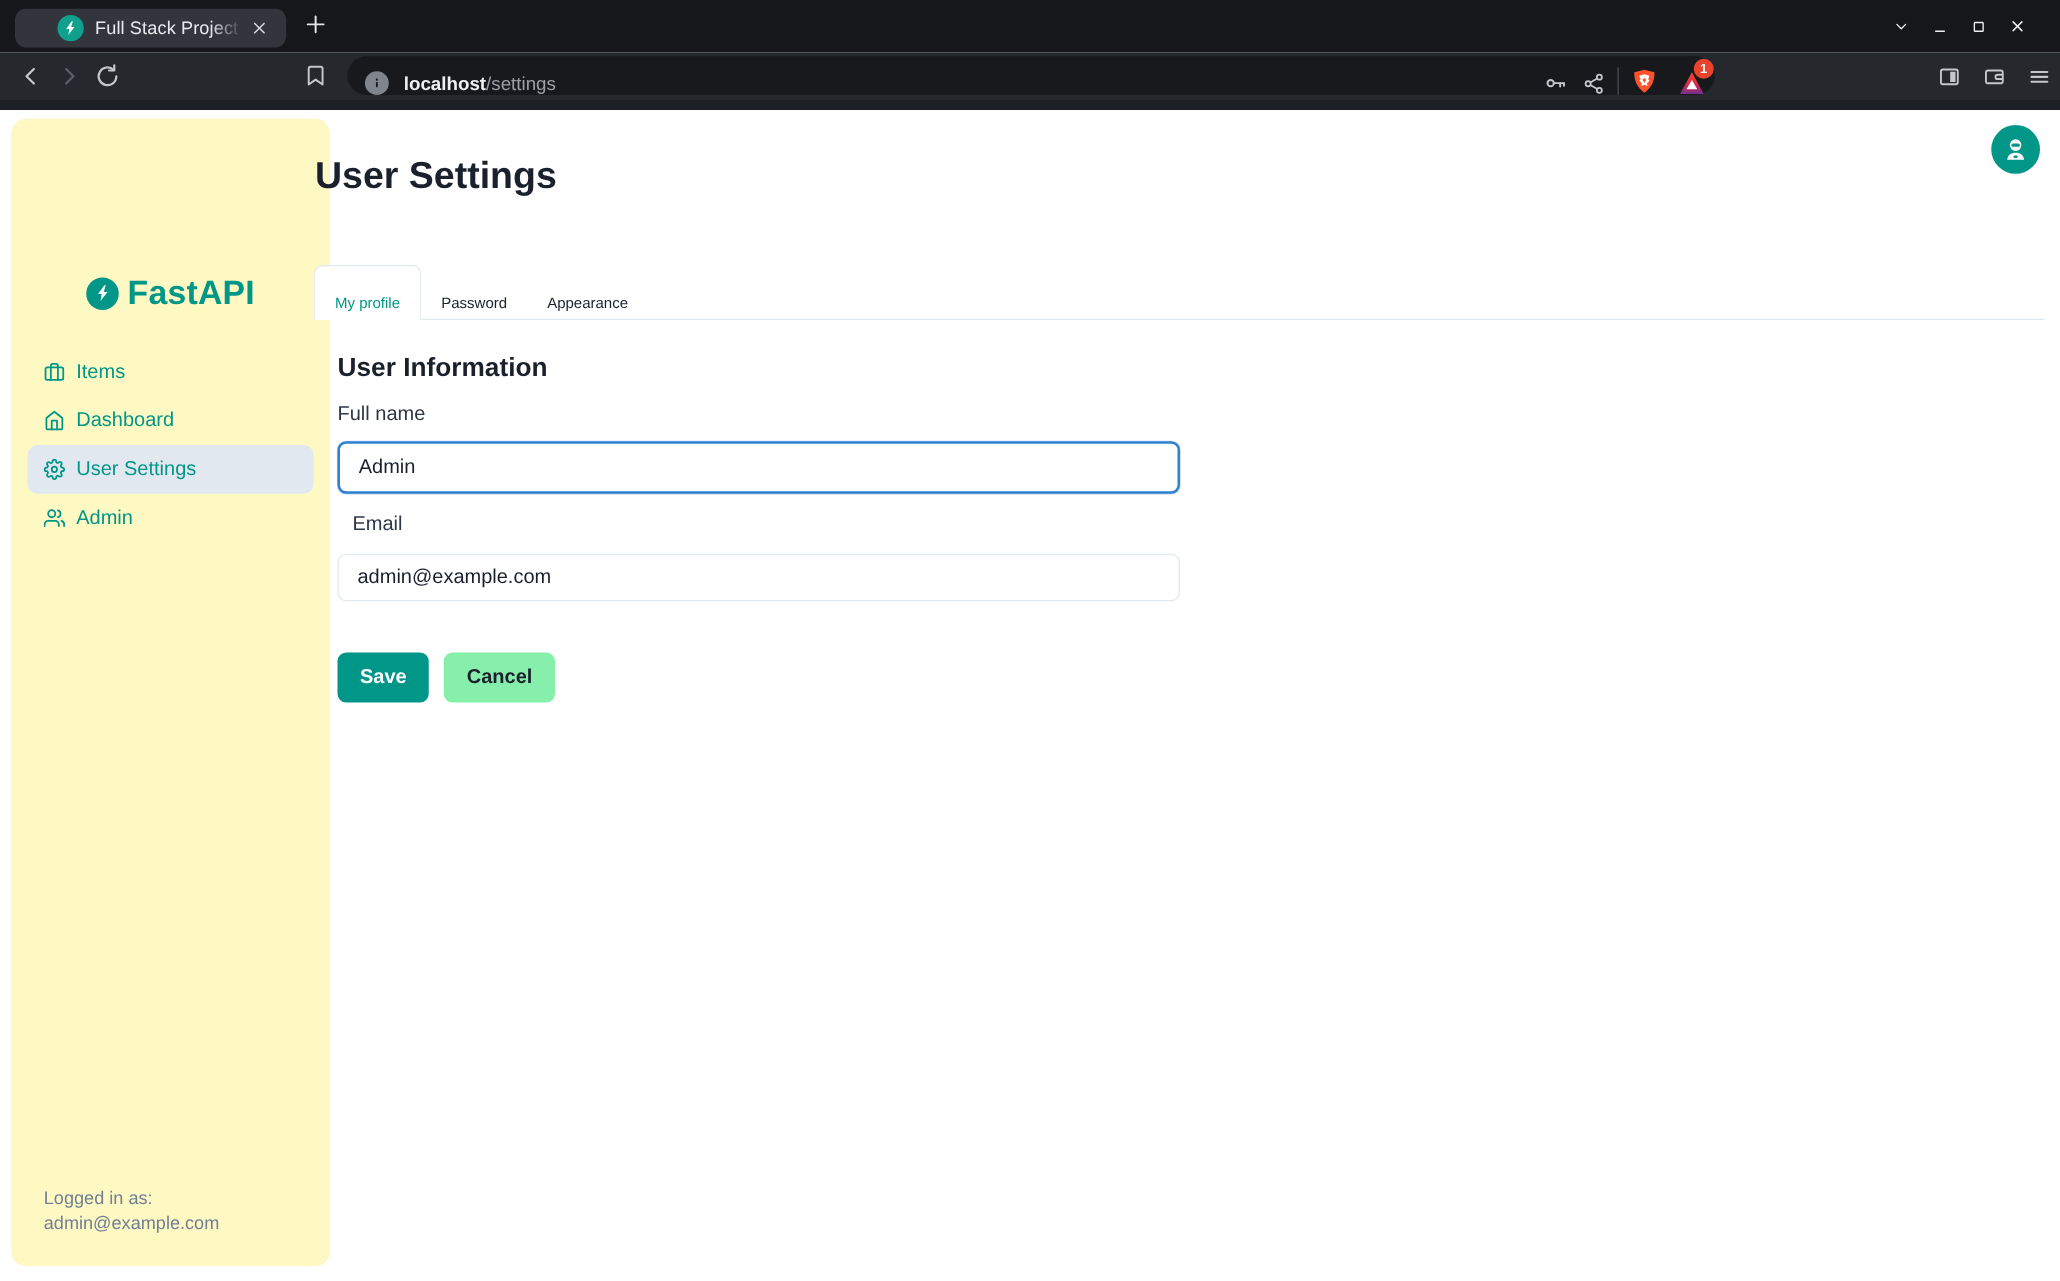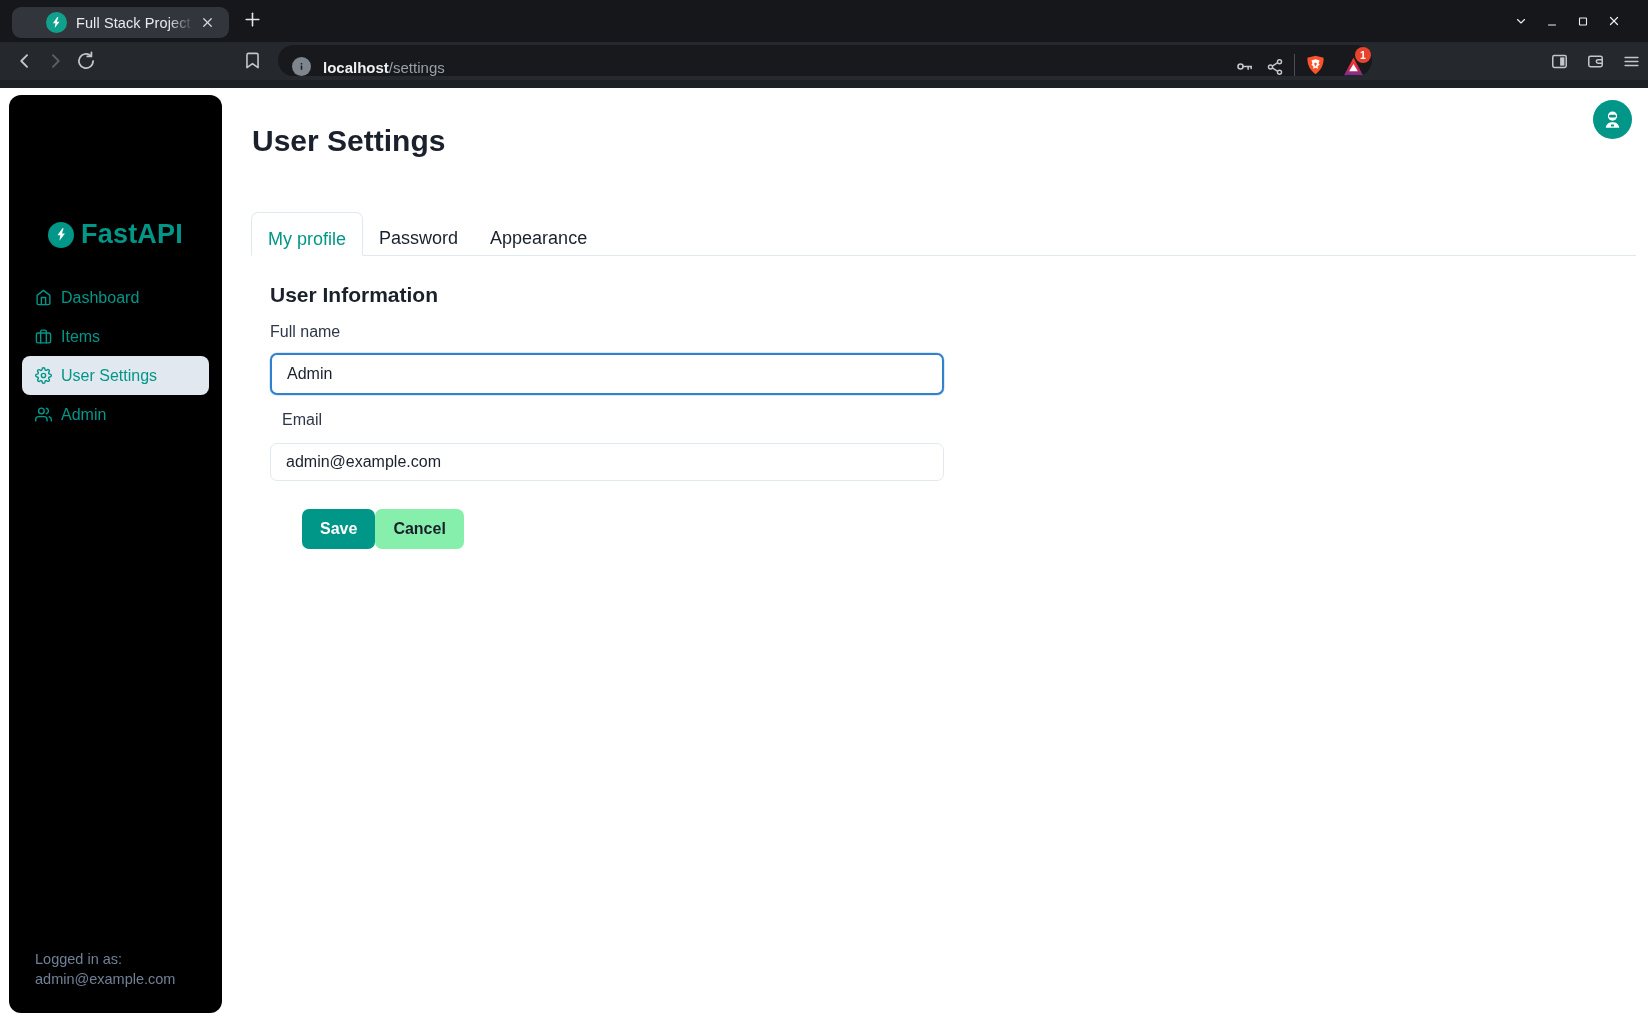--- a/index.html
+++ b/index.html
@@ -39,51 +39,51 @@
   .pill-icon{color:#c3c7cc;cursor:pointer;flex:none;}
   .pill-divider{width:1px;height:22px;background:#4a4e54;margin:0 10px;flex:none;}
   .bat-wrap{position:relative;flex:none;margin-left:17px;cursor:pointer;}
   .badge{position:absolute;top:-10px;right:-7px;min-width:16px;height:16px;border-radius:8px;
          background:#e8432c;color:#fff;font-size:10.5px;font-weight:700;display:flex;
          align-items:center;justify-content:center;padding:0 2px;box-sizing:border-box;}
   .toolbar-right{position:absolute;right:7px;top:0;height:38px;display:flex;align-items:center;gap:17px;color:#c3c7cc;}
   .tr-btn{cursor:pointer;}
 
   
-  .sidebar{position:absolute;left:9px;top:95px;width:213px;height:918px;background:#000000;border-radius:12px;}
+  .sidebar{position:absolute;left:9px;top:95px;width:255px;height:918px;background:#fef9c3;border-radius:12px;}
   .logo-row{position:absolute;left:0;top:124px;width:100%;display:flex;align-items:center;justify-content:center;gap:7px;}
   .logo-mark{width:26px;height:26px;border-radius:50%;background:#009688;display:flex;align-items:center;justify-content:center;}
   .logo-text{color:#009688;font-size:27px;font-weight:700;letter-spacing:.2px;}
   .nav{position:absolute;left:0;top:183px;width:100%;}
   .nav-item{height:39px;margin:0 13px;padding-left:13px;display:flex;align-items:center;gap:9px;
             color:#009688;font-size:16px;border-radius:8px;cursor:pointer;}
   .nav-item.active{background:#e2e8f0;}
   .nav-ico{flex:none;color:#009688;}
   .side-footer{position:absolute;left:26px;bottom:24px;color:#718096;font-size:14.5px;line-height:20px;}
 
   .avatar-btn{position:absolute;left:1593px;top:100px;width:39px;height:39px;border-radius:50%;
               background:#009688;display:flex;align-items:center;justify-content:center;cursor:pointer;}
 
   .page-title{position:absolute;left:252px;top:124px;font-size:30px;font-weight:700;color:#1a202c;}
 
   .tabs{position:absolute;left:251px;top:212px;width:1385px;height:44px;display:flex;
         border-bottom:1px solid #e2e8f0;box-sizing:border-box;}
-  .ptab{padding:16px 16px;display:flex;align-items:flex-start;font-size:18px;color:#1a202c;cursor:pointer;}
+  .ptab{padding:6px 16px;display:flex;align-items:flex-end;font-size:12px;color:#1a202c;cursor:pointer;}
   .ptab.active{color:#009688;background:#fff;border:1px solid #e2e8f0;border-bottom:1px solid #fff;
         border-radius:7px 7px 0 0;margin-bottom:-1px;}
 
   .section-title{position:absolute;left:270px;top:283px;font-size:21px;font-weight:700;color:#1a202c;}
   .field-label{position:absolute;font-size:16px;color:#2d3748;}
   .lbl-fullname{left:270px;top:323px;}
   .lbl-email{left:282px;top:411px;}
   .text-input{position:absolute;left:270px;width:674px;box-sizing:border-box;font-family:"Liberation Sans",sans-serif;
         font-size:16px;color:#1a202c;background:#fff;border-radius:7px;padding:0 15px;outline:none;}
   .inp-fullname{top:353px;height:42px;border:2px solid #3182ce;box-shadow:0 0 0 .5px rgba(49,130,206,.35);}
   .inp-email{top:443px;height:38px;border:1px solid #e2e8f0;}
-  .btn-row{position:absolute;left:270px;top:509px;display:flex;margin-left:32px;}
+  .btn-row{position:absolute;left:270px;top:522px;display:flex;gap:12px;}
   .btn{height:40px;padding:0 18px;border:none;border-radius:7px;font-family:"Liberation Sans",sans-serif;
        font-size:16px;font-weight:700;cursor:pointer;}
   .btn-save{background:#009688;color:#ffffff;}
   .btn-cancel{background:#86efac;color:#1a202c;}
 </style>
 </head>
 <body>
 
 <div class="screen">
 
@@ -238,34 +238,34 @@
         <svg width="15" height="15" viewBox="0 0 24 24">
             <path d="M13.5 2 5.5 13.2h4.6L8.6 22l9-11.6h-4.9L15.4 2z" fill="#fff"></path>
           </svg>
       </span>
       <span class="logo-text">FastAPI</span>
     </div>
     <div class="nav">
       <div class="nav-item">
         <span class="nav-ico">
           <svg width="17" height="17" viewBox="0 0 24 24" fill="none" stroke="currentColor" stroke-width="2" stroke-linecap="round" stroke-linejoin="round">
+              <rect x="2" y="7" width="20" height="14" rx="2"></rect>
+              <path d="M16 21V5a2 2 0 0 0-2-2h-4a2 2 0 0 0-2 2v16"></path>
+            </svg>
+        </span>
+        <span>Items</span>
+      </div>
+      <div class="nav-item">
+        <span class="nav-ico">
+          <svg width="17" height="17" viewBox="0 0 24 24" fill="none" stroke="currentColor" stroke-width="2" stroke-linecap="round" stroke-linejoin="round">
               <path d="M3 9l9-7 9 7v11a2 2 0 0 1-2 2H5a2 2 0 0 1-2-2z"></path>
               <polyline points="9 22 9 12 15 12 15 22"></polyline>
             </svg>
         </span>
         <span>Dashboard</span>
-      </div>
-      <div class="nav-item">
-        <span class="nav-ico">
-          <svg width="17" height="17" viewBox="0 0 24 24" fill="none" stroke="currentColor" stroke-width="2" stroke-linecap="round" stroke-linejoin="round">
-              <rect x="2" y="7" width="20" height="14" rx="2"></rect>
-              <path d="M16 21V5a2 2 0 0 0-2-2h-4a2 2 0 0 0-2 2v16"></path>
-            </svg>
-        </span>
-        <span>Items</span>
       </div>
       <div class="nav-item active">
         <span class="nav-ico">
           <svg width="17" height="17" viewBox="0 0 24 24" fill="none" stroke="currentColor" stroke-width="2" stroke-linecap="round" stroke-linejoin="round">
               <circle cx="12" cy="12" r="3"></circle>
               <path d="M19.4 15a1.65 1.65 0 0 0 .33 1.82l.06.06a2 2 0 0 1 0 2.83 2 2 0 0 1-2.83 0l-.06-.06a1.65 1.65 0 0 0-1.82-.33 1.65 1.65 0 0 0-1 1.51V21a2 2 0 0 1-2 2 2 2 0 0 1-2-2v-.09A1.65 1.65 0 0 0 9 19.4a1.65 1.65 0 0 0-1.82.33l-.06.06a2 2 0 0 1-2.83 0 2 2 0 0 1 0-2.83l.06-.06a1.65 1.65 0 0 0 .33-1.82 1.65 1.65 0 0 0-1.51-1H3a2 2 0 0 1-2-2 2 2 0 0 1 2-2h.09A1.65 1.65 0 0 0 4.6 9a1.65 1.65 0 0 0-.33-1.82l-.06-.06a2 2 0 0 1 0-2.83 2 2 0 0 1 2.83 0l.06.06a1.65 1.65 0 0 0 1.82.33H9a1.65 1.65 0 0 0 1-1.51V3a2 2 0 0 1 2-2 2 2 0 0 1 2 2v.09a1.65 1.65 0 0 0 1 1.51 1.65 1.65 0 0 0 1.82-.33l.06-.06a2 2 0 0 1 2.83 0 2 2 0 0 1 0 2.83l-.06.06a1.65 1.65 0 0 0-.33 1.82V9a1.65 1.65 0 0 0 1.51 1H21a2 2 0 0 1 2 2 2 2 0 0 1-2 2h-.09a1.65 1.65 0 0 0-1.51 1z"></path>
             </svg>
         </span>
         <span>User Settings</span>
       </div>

